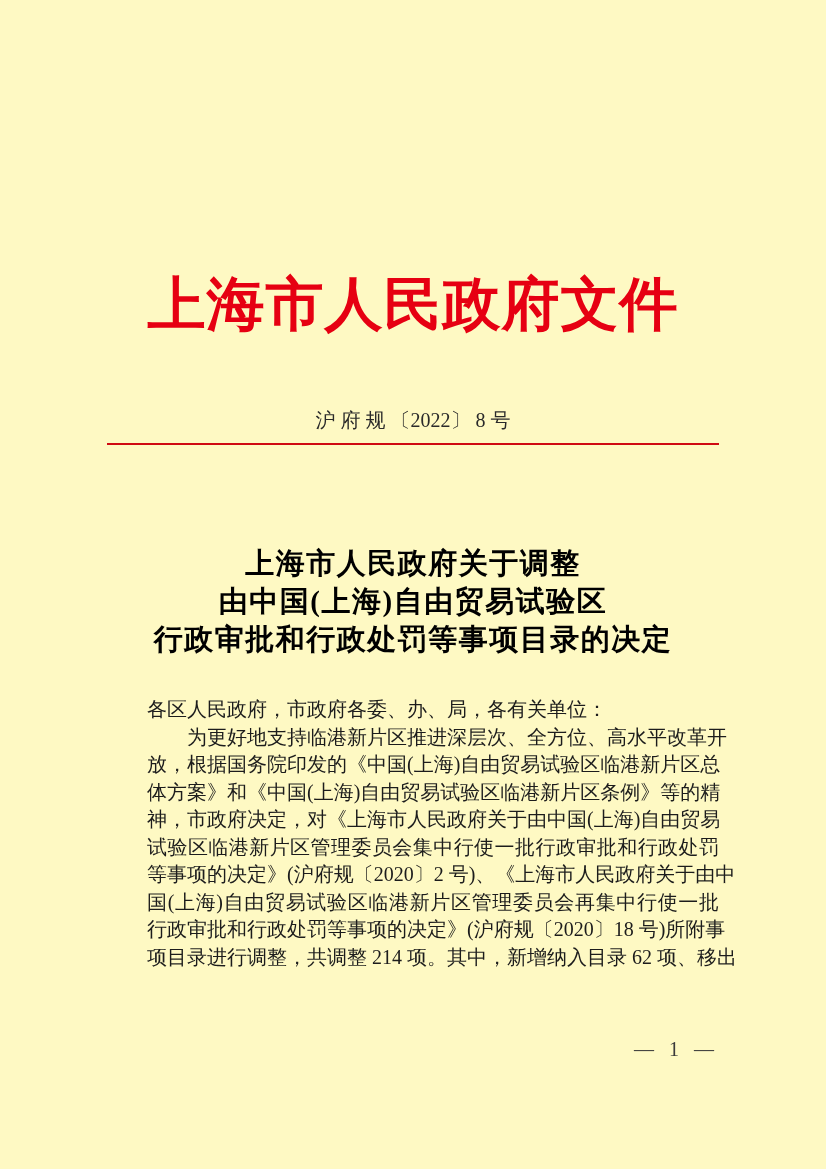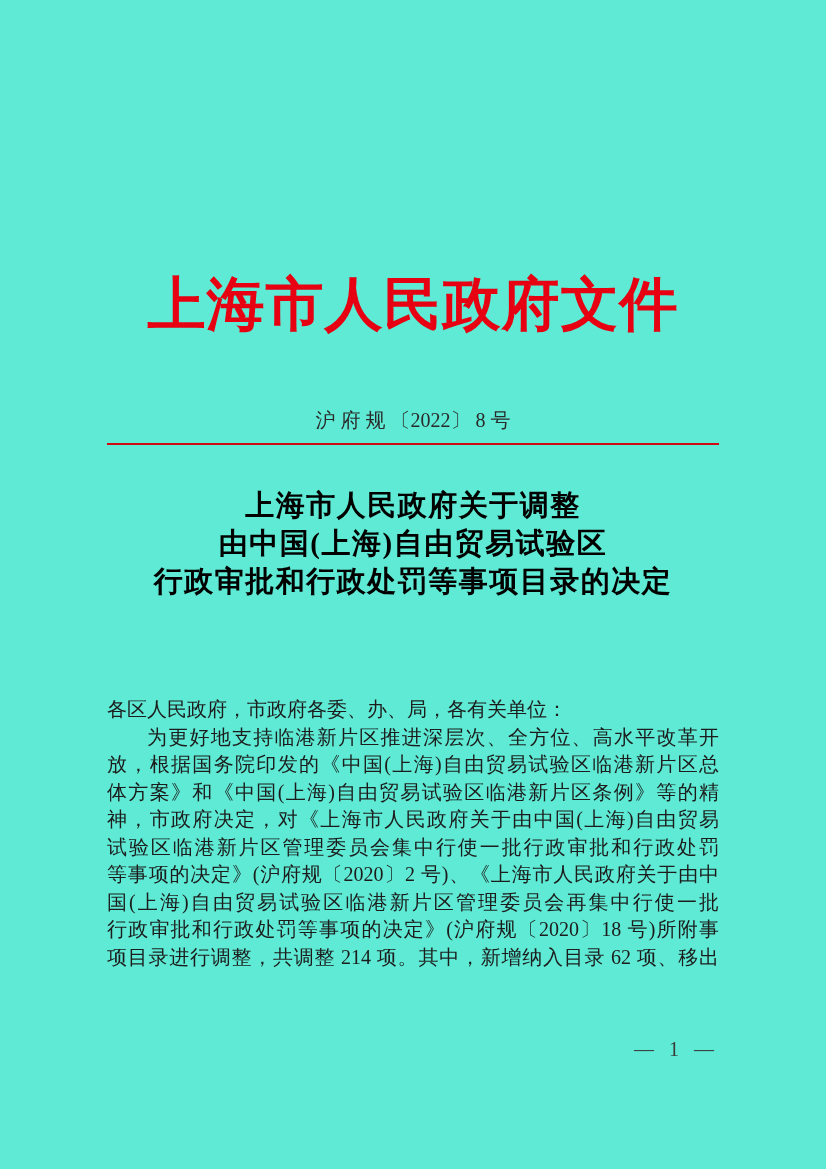--- a/index.html
+++ b/index.html
@@ -1,20 +1,20 @@
 <!DOCTYPE html>
 <html style="--title-red: #e60012; --rule-red: #cf0a12;"><head>
 <meta charset="utf-8">
 <style>
   html, body { margin: 0; padding: 0; background: #ffffff; }
   .page {
     position: relative;
     width: 826px;
     height: 1169px;
-    background: #5eead4;
+    background: #fef9c3;
     overflow: hidden;
     font-family: "Liberation Serif", "DejaVu Serif", serif;
     color: #1c1c1c;
   }
 
   
   .agency-title {
     position: absolute;
     top: 270px;
     left: 0;
@@ -41,42 +41,42 @@
     top: 443px;
     left: 107px;
     right: 107px;
     height: 2px;
     background: var(--rule-red, #cf0a12);
   }
 
   
   .doc-title {
     position: absolute;
-    top: 486px;
+    top: 544px;
     left: 0;
     right: 0;
     text-align: center;
     font-weight: 700;
     font-size: 29px;
     line-height: 38px;
     letter-spacing: 1.5px;
     color: #000000;
   }
 
   
   .doc-body {
     position: absolute;
     top: 696px;
     left: 107px;
     width: 612px;
     font-size: 20px;
     line-height: 27.5px;
     color: #1c1c1c;
   }
-  .b-line { white-space: nowrap; }
+  .b-line { white-space: nowrap; margin-left: 40px; }
   .jl { text-align: justify; text-align-last: justify; }
   .ind { text-indent: 2em; }
 
   
   .page-number {
     position: absolute;
     top: 1035px;
     right: 107px;
     font-size: 20px;
     line-height: 28px;

